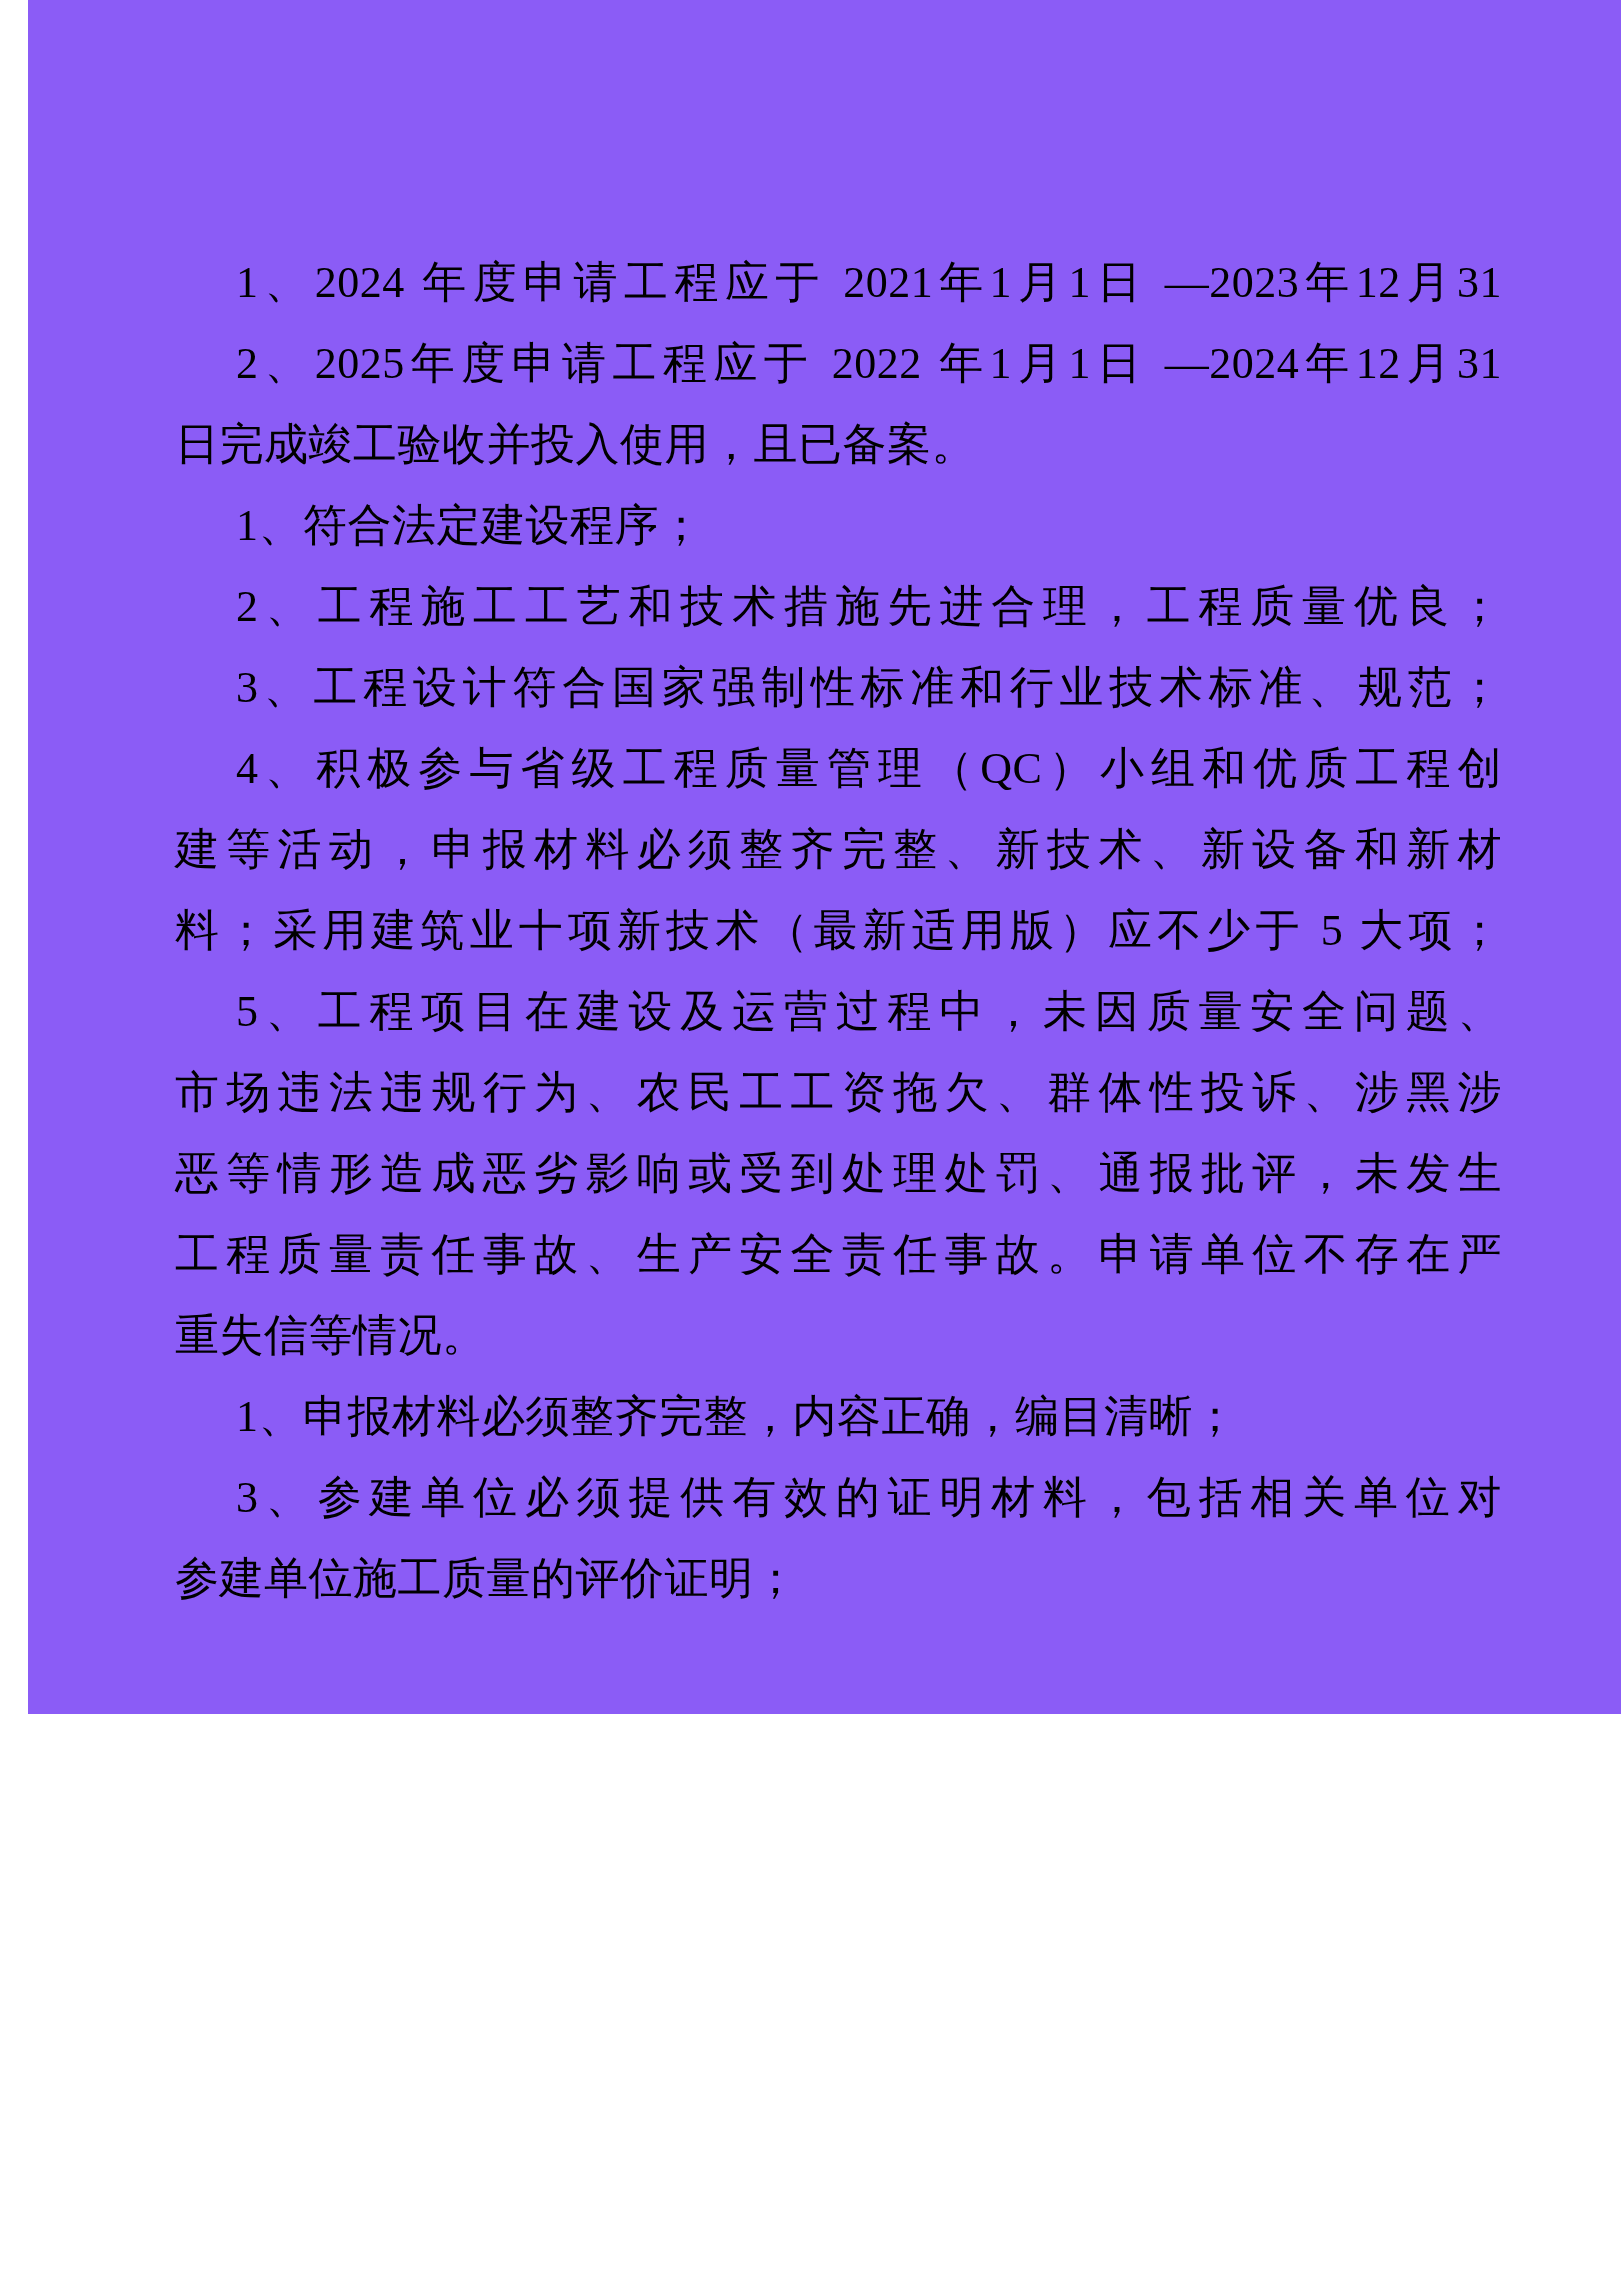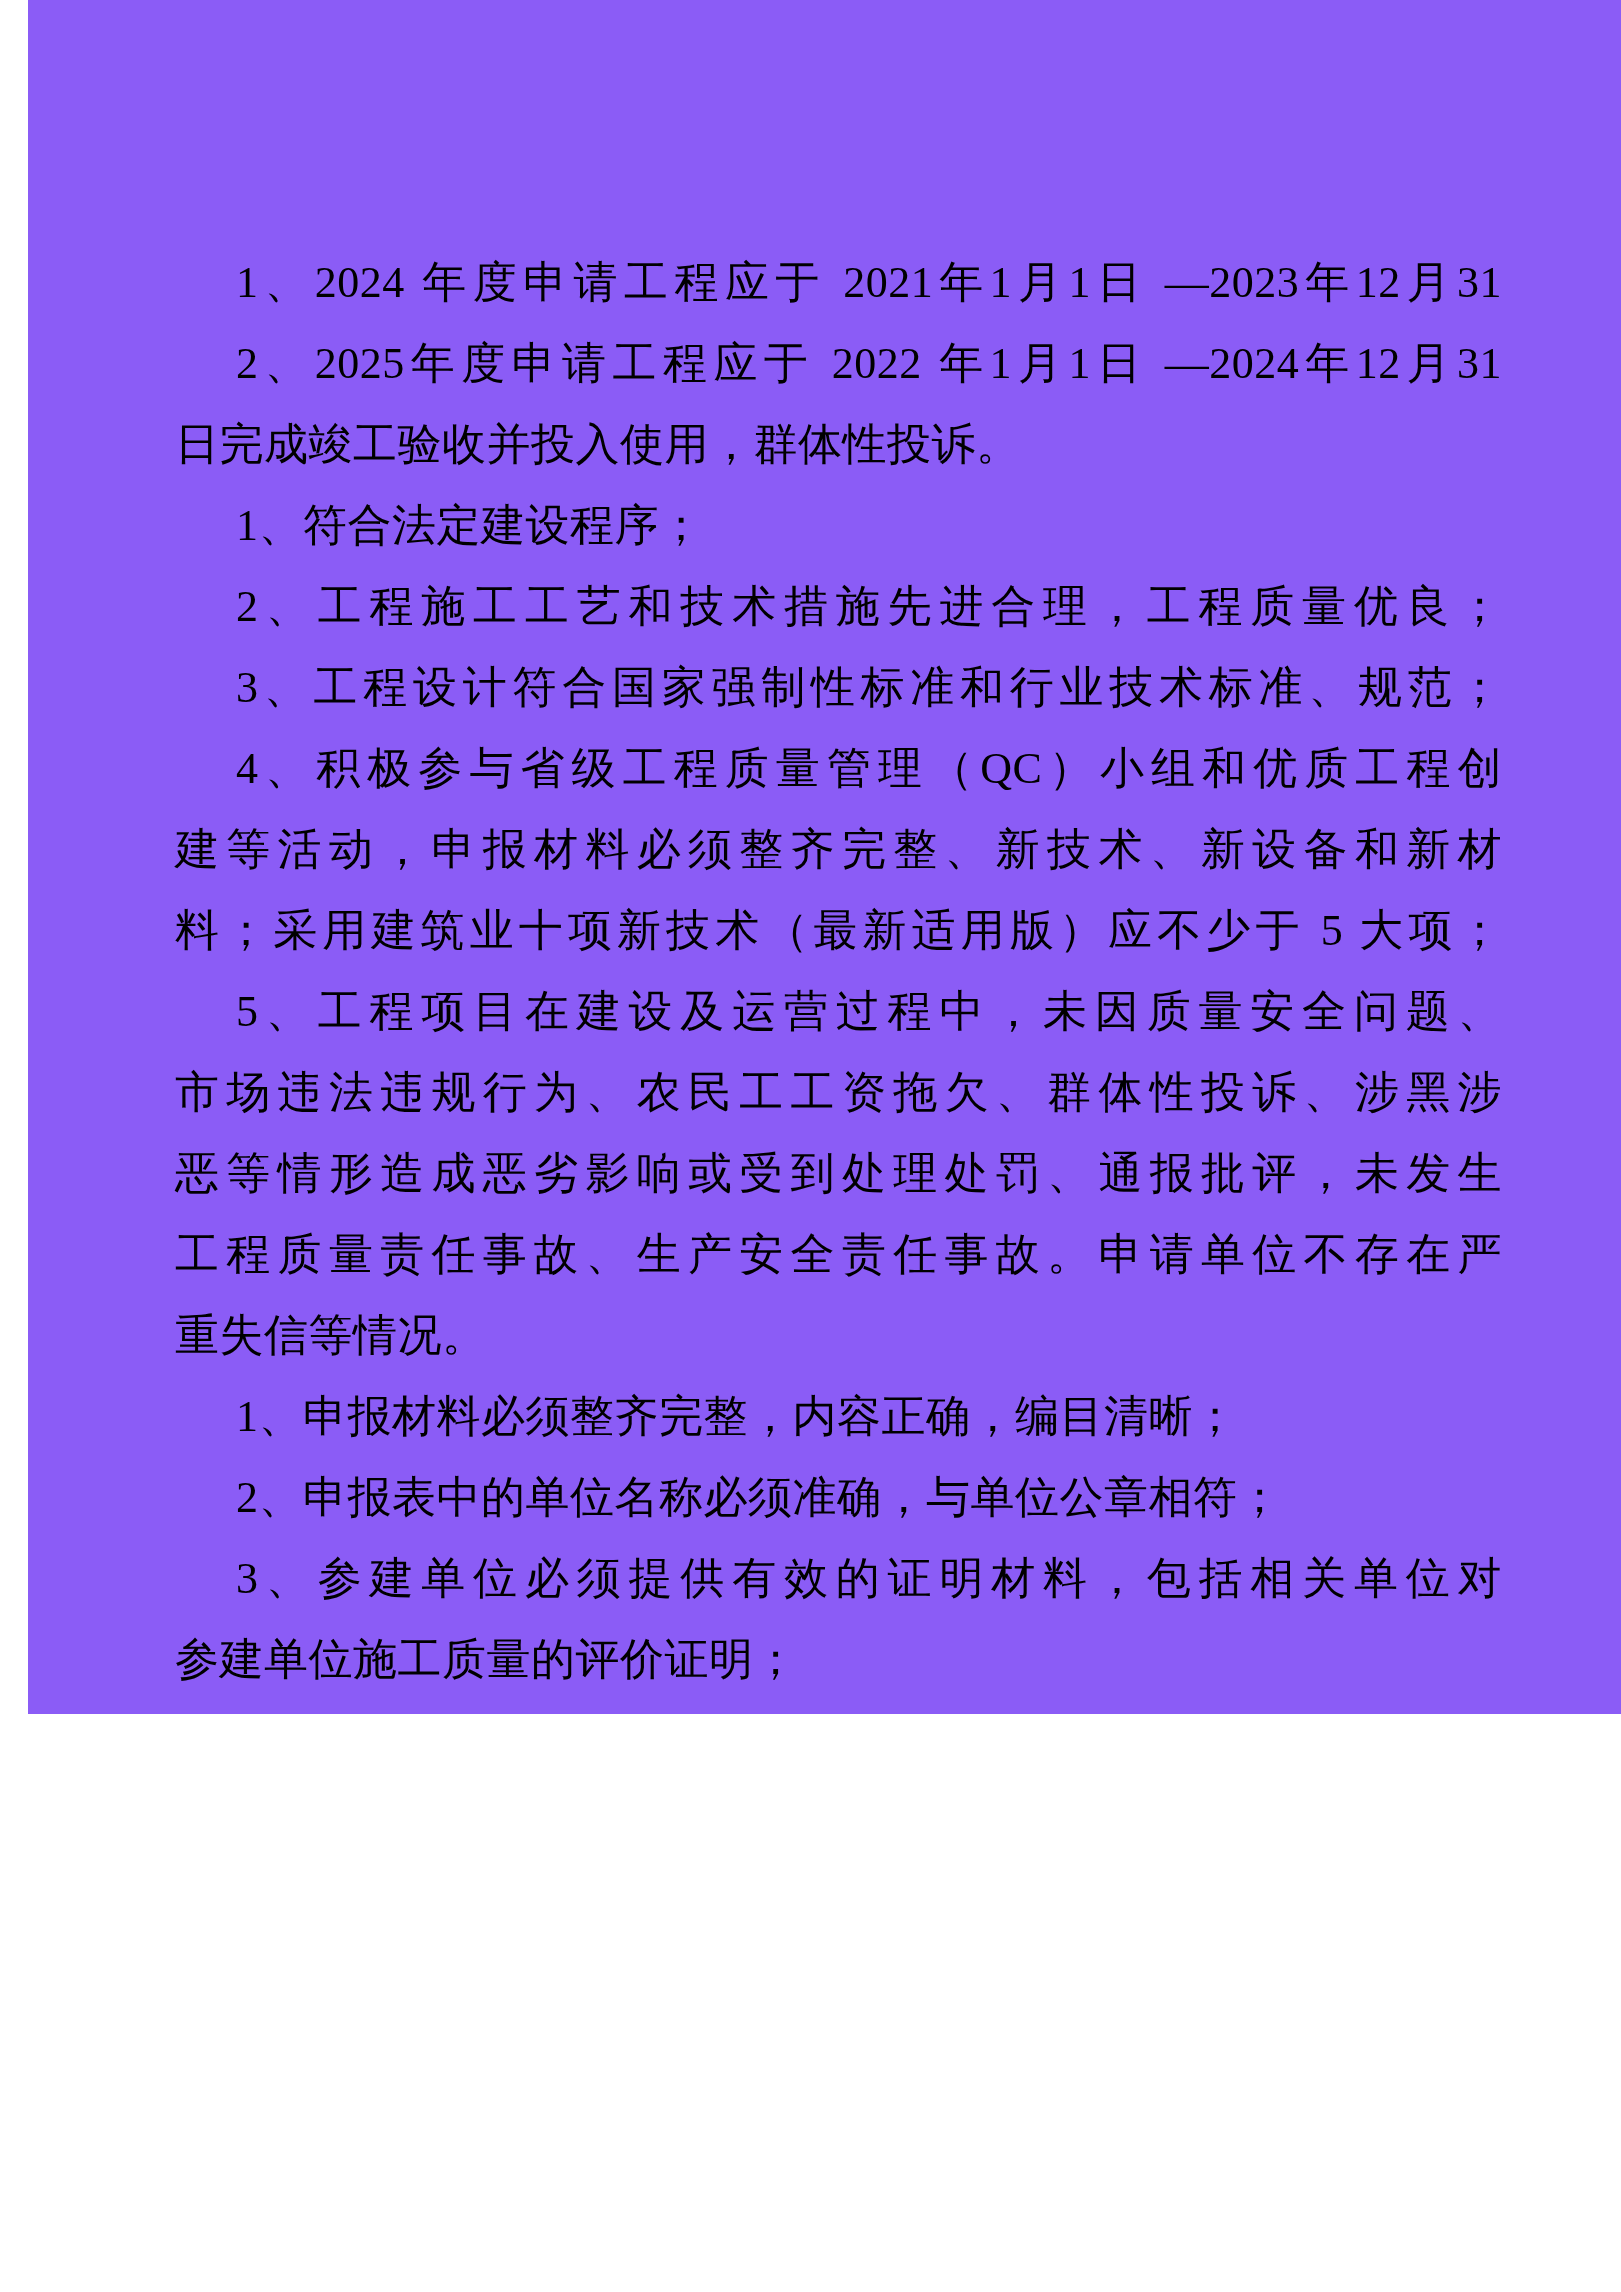--- a/index.html
+++ b/index.html
@@ -49,32 +49,31 @@
     color: #000000;
   }
 </style>
 </head>
 <body>
 
 <div class="page">
   <div class="content">
       <div class="line indent fill">1、2024 年度申请工程应于 2021年1月1日 —2023年12月31</div>
       <div class="line indent fill">2、2025年度申请工程应于 2022 年1月1日 —2024年12月31</div>
-      <div class="line">日完成竣工验收并投入使用，群体性投诉。</div>
+      <div class="line">日完成竣工验收并投入使用，且已备案。</div>
       <div class="line indent">1、符合法定建设程序；</div>
       <div class="line indent fill">2、工程施工工艺和技术措施先进合理，工程质量优良；</div>
       <div class="line indent fill">3、工程设计符合国家强制性标准和行业技术标准、规范；</div>
       <div class="line indent fill">4、积极参与省级工程质量管理（QC）小组和优质工程创</div>
       <div class="line fill">建等活动，申报材料必须整齐完整、新技术、新设备和新材</div>
       <div class="line fill">料；采用建筑业十项新技术（最新适用版）应不少于 5 大项；</div>
       <div class="line indent fill">5、工程项目在建设及运营过程中，未因质量安全问题、</div>
       <div class="line fill">市场违法违规行为、农民工工资拖欠、群体性投诉、涉黑涉</div>
       <div class="line fill">恶等情形造成恶劣影响或受到处理处罚、通报批评，未发生</div>
       <div class="line fill">工程质量责任事故、生产安全责任事故。申请单位不存在严</div>
       <div class="line">重失信等情况。</div>
       <div class="line indent">1、申报材料必须整齐完整，内容正确，编目清晰；</div>
-      <div class="line indent">2、申报表中的单位名称必须准确，与单位公章相符；</div>
       <div class="line indent fill">3、参建单位必须提供有效的证明材料，包括相关单位对</div>
       <div class="line">参建单位施工质量的评价证明；</div>
     </div>
   <div class="footer">2</div>
 </div>
 
 
 </body></html>

